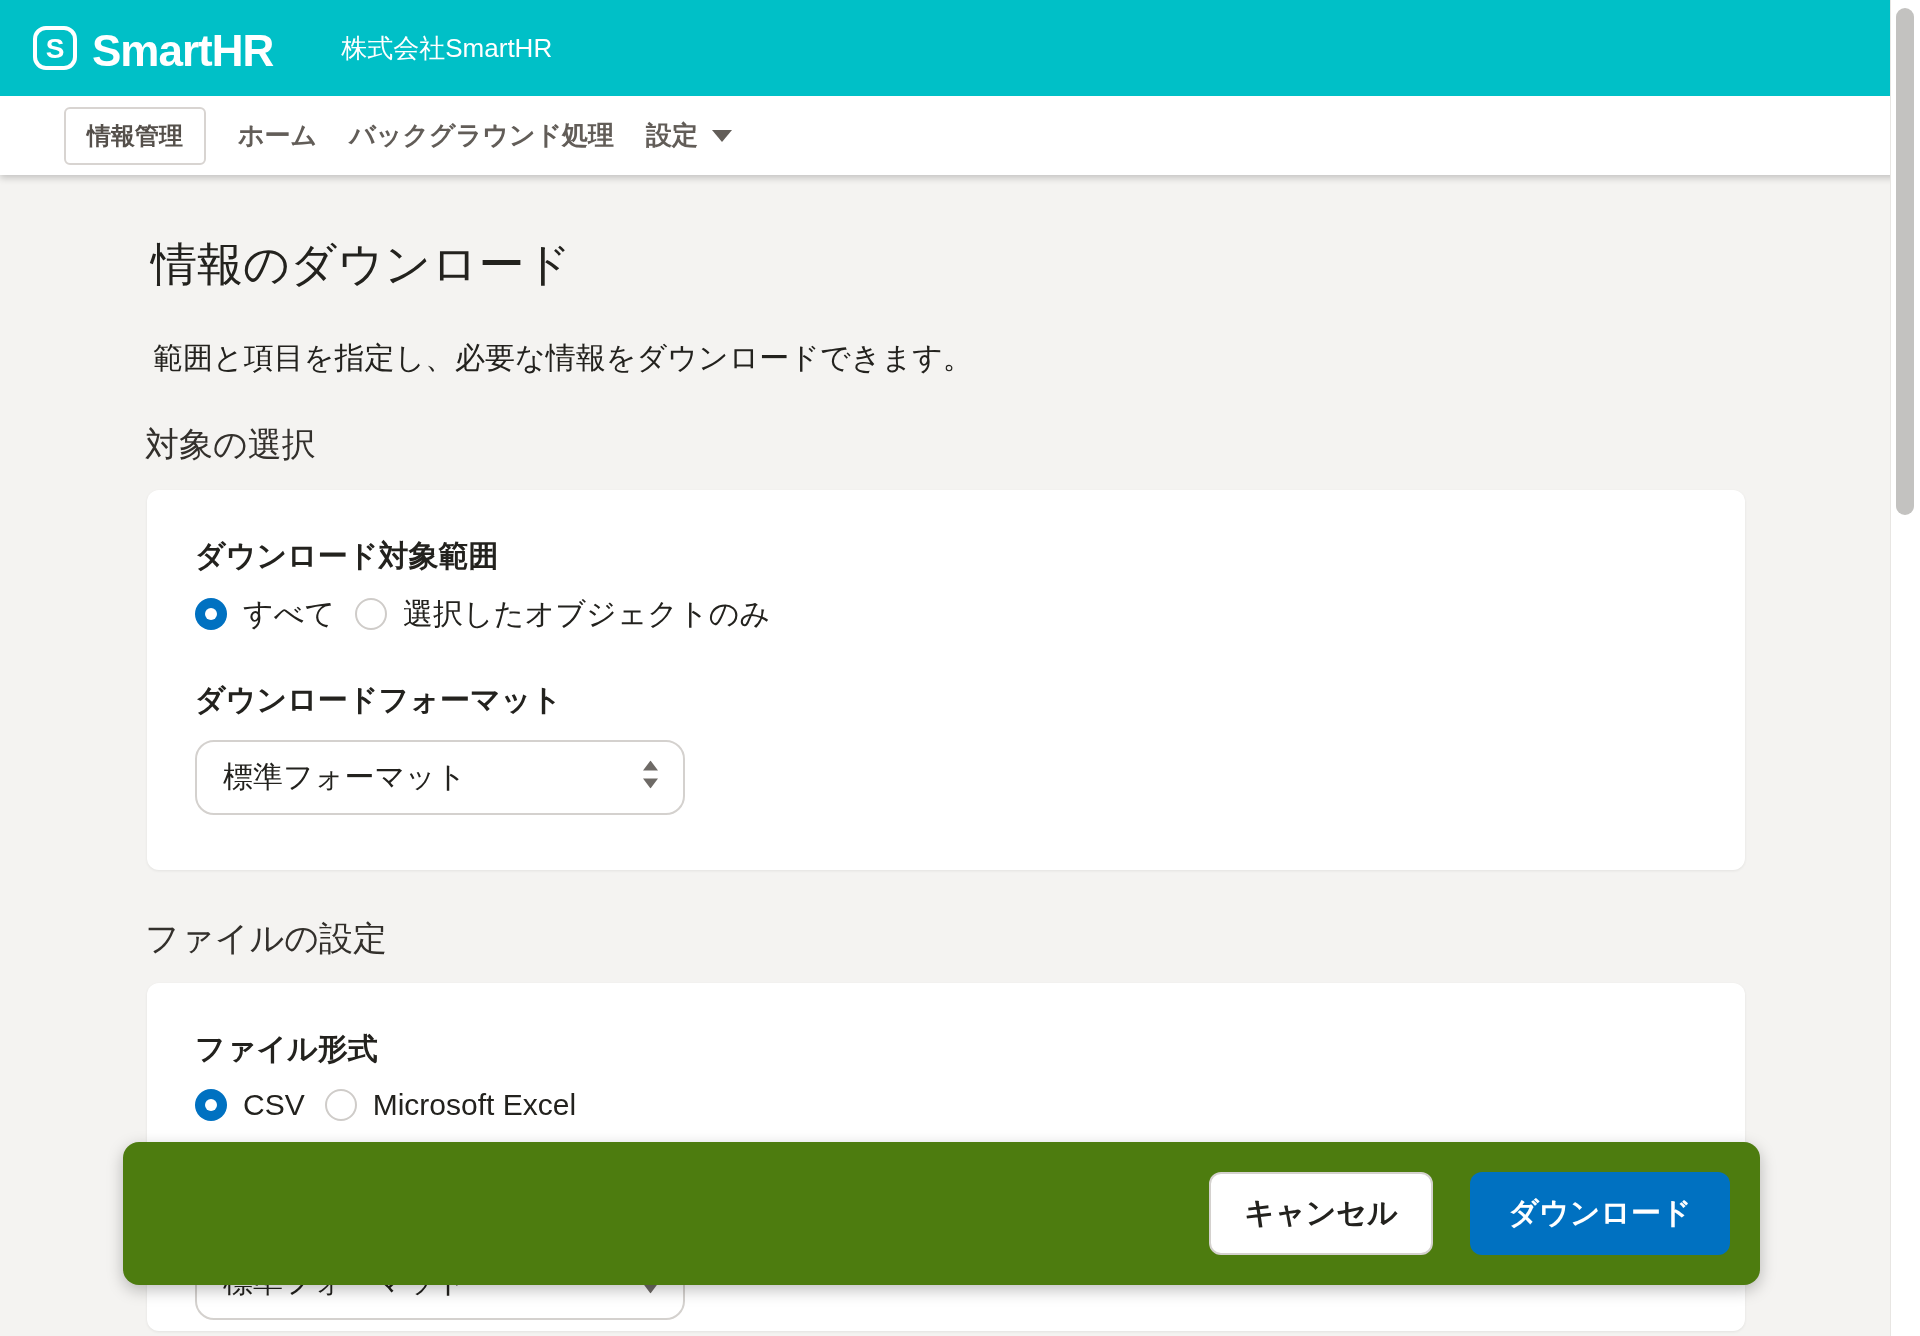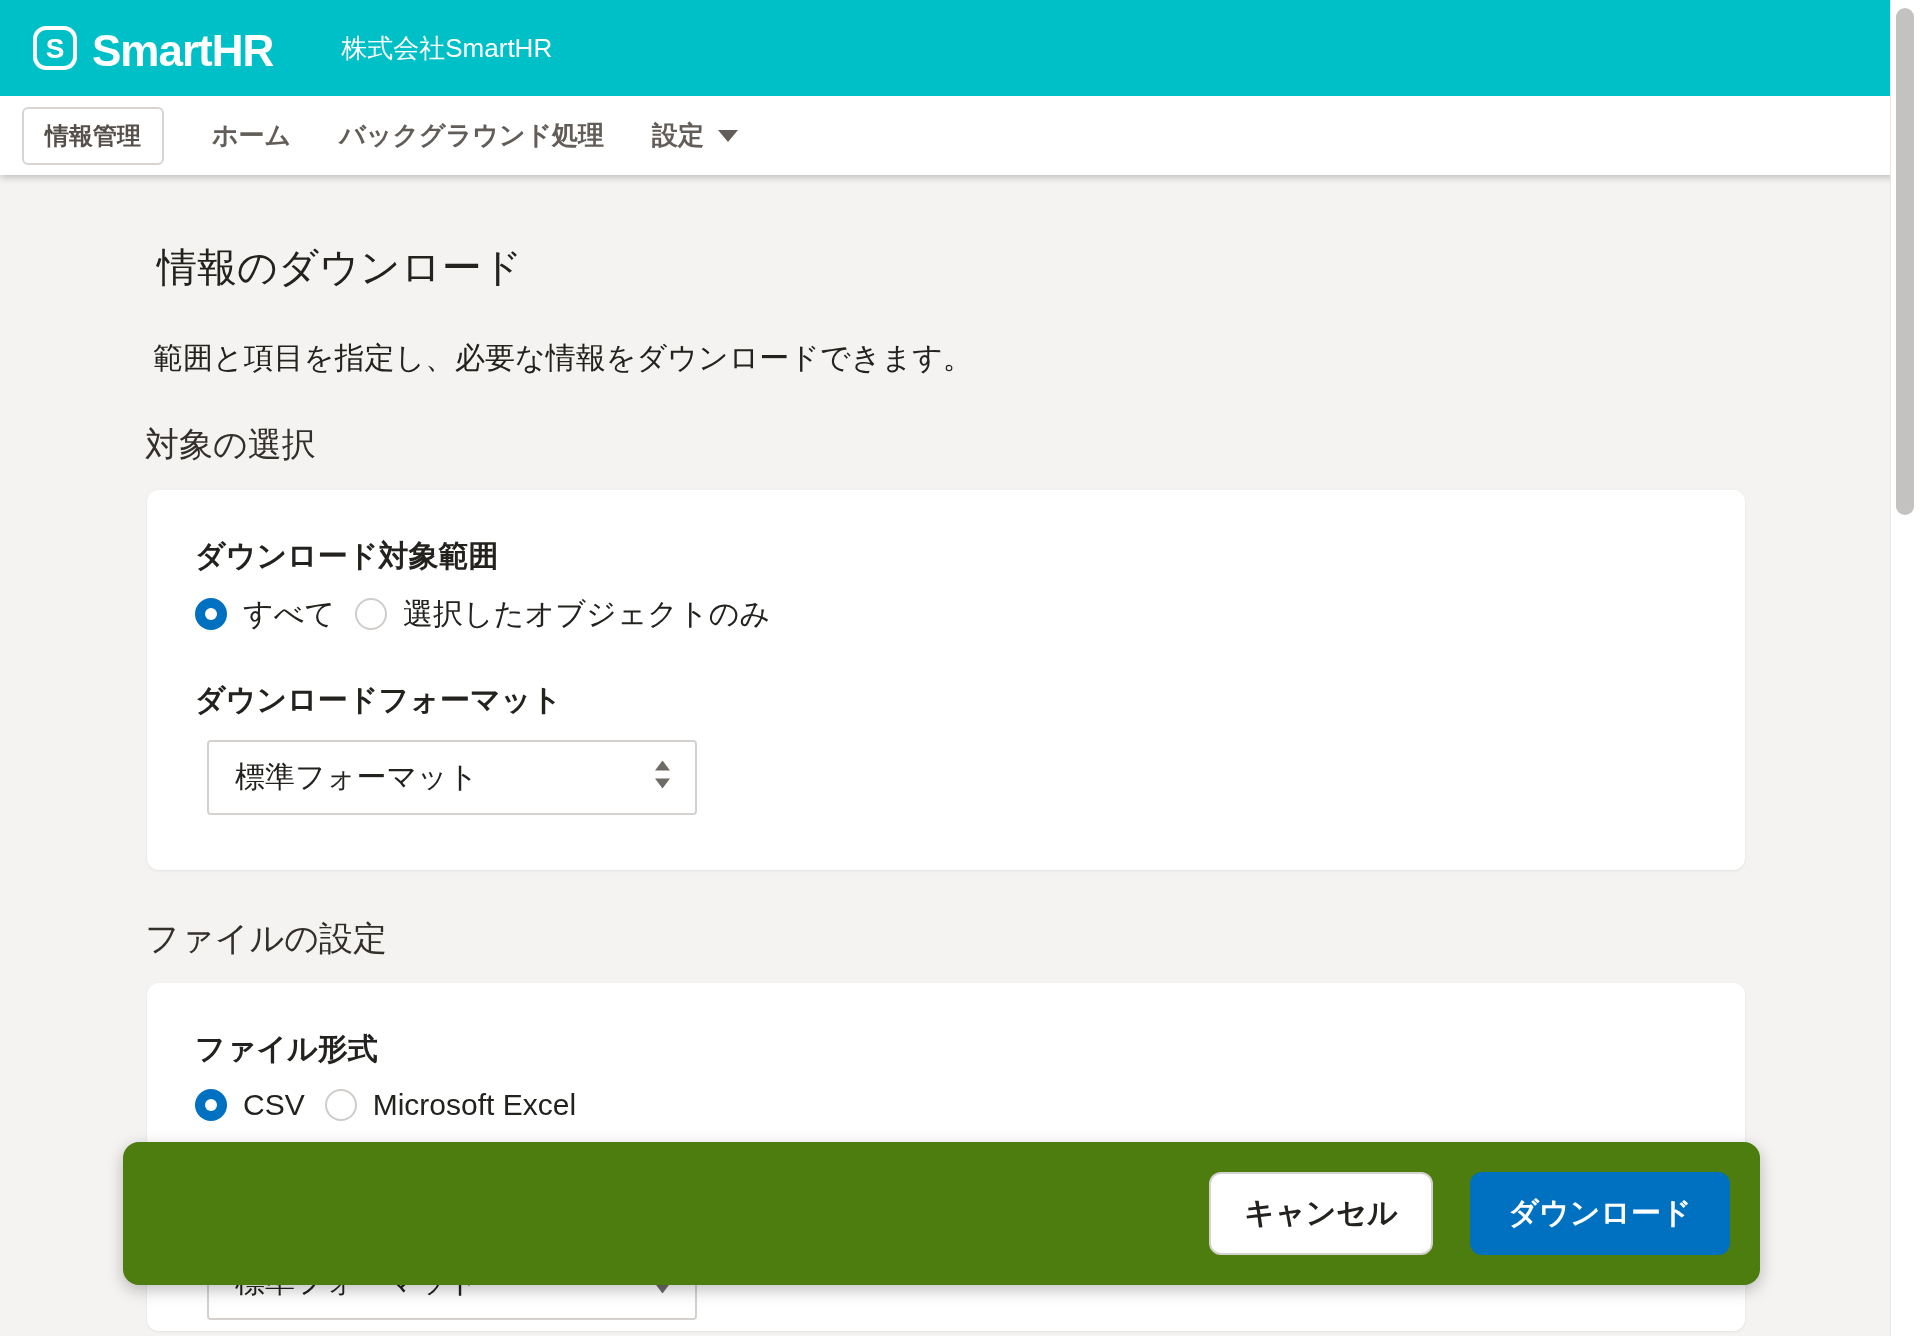--- a/index.html
+++ b/index.html
@@ -8,50 +8,50 @@
 
   
   .app-header{position:absolute;top:0;left:0;width:1920px;height:96px;background:#00c0c7;
     display:flex;align-items:center;padding-left:32px;box-sizing:border-box;z-index:3;}
   .logo{display:flex;align-items:center;gap:14px;color:#fff;cursor:pointer;}
   .logo-text{font-size:44px;font-weight:800;letter-spacing:-1px;line-height:1;margin-top:6px;}
   .company-name{margin-left:68px;color:#fff;font-size:26px;font-weight:400;}
 
   
   .main-nav{position:absolute;top:96px;left:0;width:1920px;height:79px;background:#fff;
-    display:flex;align-items:center;gap:48px;padding-left:22px;box-sizing:border-box;
+    display:flex;align-items:center;gap:32px;padding-left:64px;box-sizing:border-box;
     box-shadow:0 3px 7px rgba(0,0,0,0.20);z-index:2;}
   .nav-item{font-size:26px;font-weight:700;color:#625d58;cursor:pointer;white-space:nowrap;}
   .nav-item.active{font-size:24px;border:2px solid #d8d4d1;border-radius:6px;padding:11px 21px;color:#55504b;}
   .nav-settings{display:flex;align-items:center;gap:14px;}
   .caret-down{width:0;height:0;border-left:10px solid transparent;border-right:10px solid transparent;
     border-top:12px solid #625d58;}
 
   
-  .page-title{position:absolute;left:145px;top:228px;font-size:40px;font-weight:400;color:#23221e;margin:12px;}
+  .page-title{position:absolute;left:145px;top:228px;font-size:46px;font-weight:400;color:#23221e;margin:6px;}
   .page-desc{position:absolute;left:145px;top:330px;font-size:30px;font-weight:400;color:#23221e;margin:8px;}
   .section-heading{position:absolute;left:145px;font-size:34px;font-weight:400;color:#33302c;margin:0;}
   .sh-1{top:422px;}
   .sh-2{top:916px;}
 
   
   .card{position:absolute;left:147px;width:1598px;background:#fff;border-radius:12px;
     box-shadow:0 1px 3px rgba(0,0,0,0.07);box-sizing:border-box;}
   .card-1{top:490px;height:380px;}
   .card-2{top:983px;height:348px;}
 
   .field-label{position:absolute;left:48px;font-size:30px;font-weight:700;color:#23221e;line-height:1.2;}
   .radio-row{position:absolute;left:48px;display:flex;align-items:center;gap:20px;}
   .radio-option{display:flex;align-items:center;gap:16px;font-size:30px;color:#23221e;cursor:pointer;}
   .radio{width:32px;height:32px;border-radius:50%;background:#fff;border:2px solid #cfccc9;box-sizing:border-box;flex:0 0 auto;}
   .radio.checked{border:none;background:#0071c1;position:relative;}
   .radio.checked::after{content:"";position:absolute;top:10px;left:10px;width:12px;height:12px;border-radius:50%;background:#fff;}
 
-  .select-box{position:absolute;left:60px;width:490px;height:75px;background:#fff;
-    border:2px solid #d4d1ce;border-radius:4px;box-sizing:border-box;
+  .select-box{position:absolute;left:48px;width:490px;height:75px;background:#fff;
+    border:2px solid #d4d1ce;border-radius:19px;box-sizing:border-box;
     display:flex;align-items:center;padding:0 70px 0 26px;font-size:30px;color:#23221e;cursor:pointer;}
   .sort-icon{position:absolute;right:24px;top:50%;transform:translateY(-50%);}
 
   
   .action-bar{position:absolute;left:123px;top:1142px;width:1637px;height:143px;background:#4d7c0f;
     border-radius:16px;box-shadow:0 5px 16px rgba(0,0,0,0.25);z-index:5;
     display:flex;align-items:center;justify-content:flex-end;gap:37px;padding-right:30px;box-sizing:border-box;}
   .btn{height:83px;border-radius:12px;font-size:30px;font-weight:700;cursor:pointer;
     font-family:"Liberation Sans","DejaVu Sans",sans-serif;}
   .btn-cancel{width:224px;background:#fff;border:2px solid #d4d1ce;color:#23221e;}

